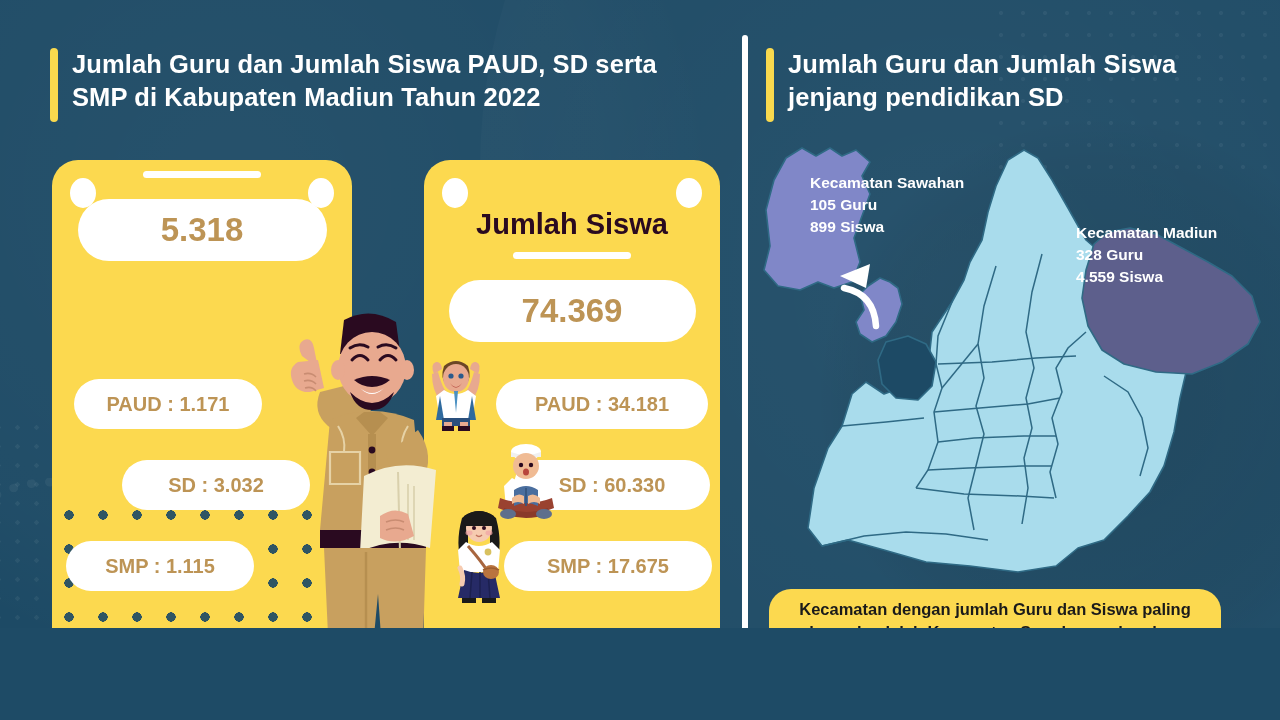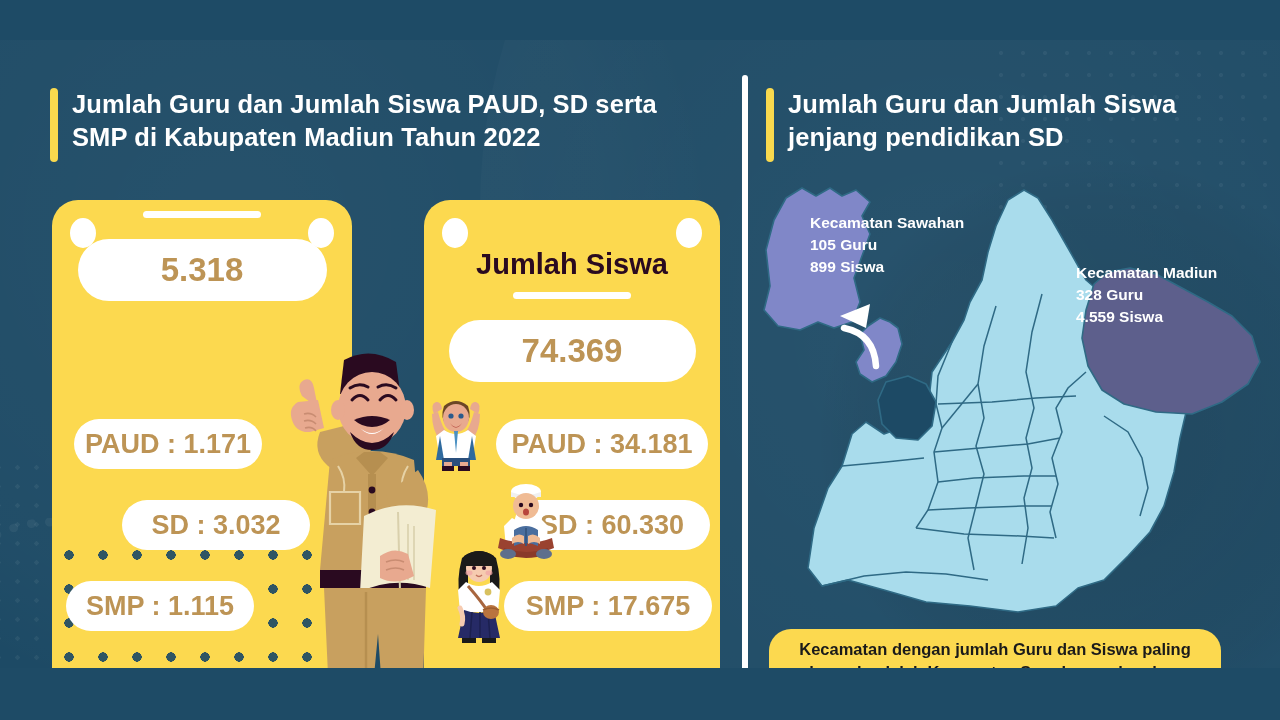--- a/index.html
+++ b/index.html
@@ -8,21 +8,20 @@
     font-family:"Liberation Sans", sans-serif;
     background:#1e4b66;
     overflow:hidden;
     position:relative;
   }
   #stage{
     position:absolute; inset:0;
     width:1280px; height:628px;
     background:#1d4a65;
     overflow:hidden;
-    margin-top:40px;
   }
   
   .bg-sheen{ position:absolute; border-radius:50%; pointer-events:none; }
   .sheen-a{ left:-260px; top:-300px; width:980px; height:980px;
     background:radial-gradient(circle at 50% 50%, rgba(255,255,255,.045) 0%, rgba(255,255,255,.02) 55%, rgba(255,255,255,0) 70%); }
   .sheen-b{ right:-380px; top:-420px; width:1180px; height:1180px;
     background:radial-gradient(circle at 40% 60%, rgba(255,255,255,.05) 0%, rgba(255,255,255,.018) 52%, rgba(255,255,255,0) 68%); }
   .sheen-c{ left:820px; top:120px; width:560px; height:560px;
     background:radial-gradient(circle at 50% 50%, rgba(0,0,0,.10) 0%, rgba(0,0,0,.04) 60%, rgba(0,0,0,0) 72%); }
   
@@ -101,21 +100,21 @@
     margin:21px auto 0; height:62px; border-radius:32px;
     background:#ffffff; display:flex; align-items:center; justify-content:center;
     color:#bd9455; font-weight:bold; font-size:33px;
   }
   #card-guru .big-pill{ width:249px; }
   #card-siswa .big-pill{ width:247px; }
 
   .sub-pill{
     position:absolute; z-index:5; height:50px; border-radius:26px;
     background:#ffffff; display:flex; align-items:center; justify-content:center;
-    color:#bd9455; font-weight:bold; font-size:27px;
+    color:#bd9455; font-weight:bold; font-size:20px;
     white-space:nowrap;
   }
   
   #pill-g-paud{ left:22px;  top:219px; width:188px; }
   #pill-g-sd{   left:70px;  top:300px; width:188px; }
   #pill-g-smp{  left:14px;  top:381px; width:188px; }
   
   #pill-s-paud{ left:72px;  top:219px; width:212px; }
   #pill-s-sd{   left:90px;  top:300px; width:196px; }
   #pill-s-smp{  left:80px;  top:381px; width:208px; }

